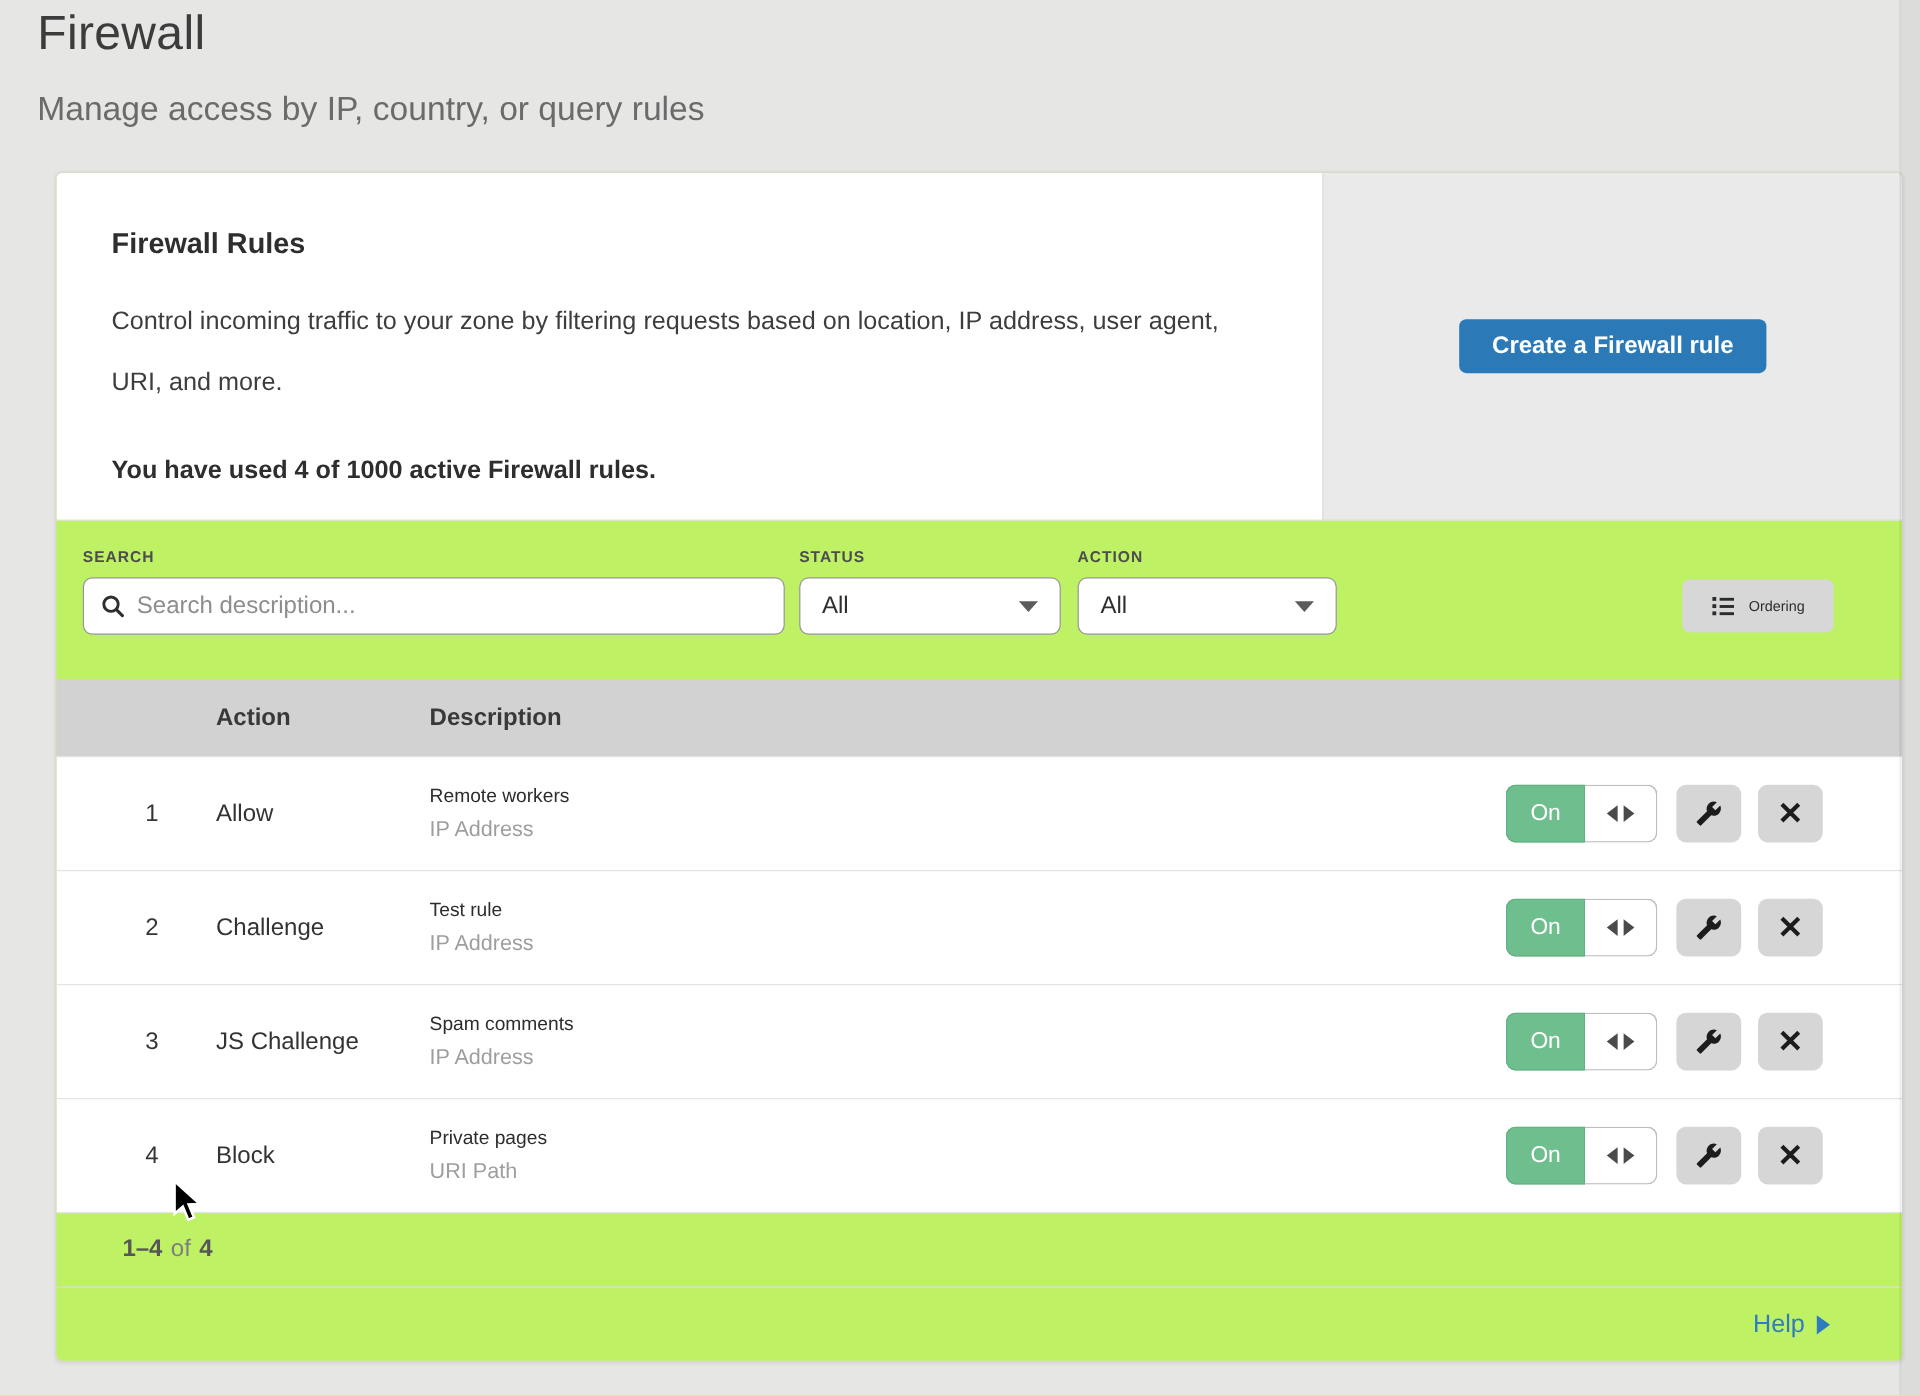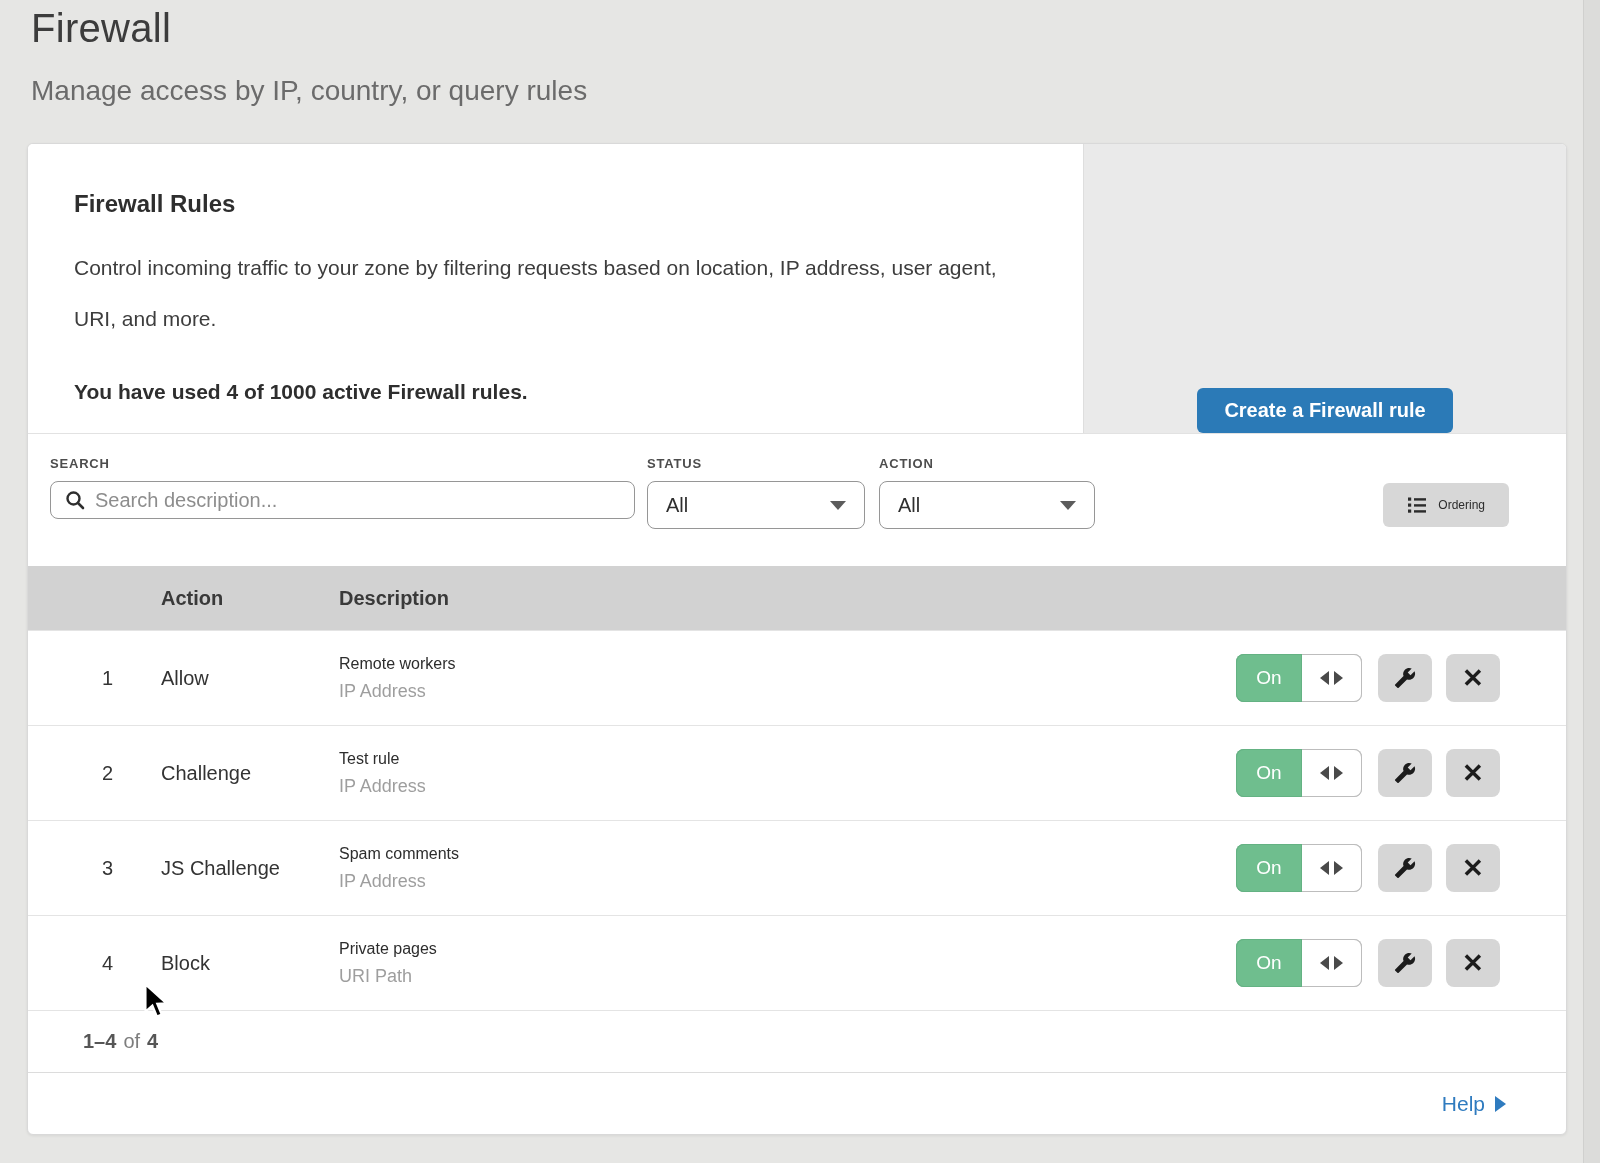--- a/index.html
+++ b/index.html
@@ -16,51 +16,51 @@
     background:rgba(0,0,0,0.045); border-left:1px solid rgba(0,0,0,0.05);
   }
 
   
   .page-header { padding:6px 0 0 31px; }
   .page-title { font-size:40px; font-weight:500; color:#3c3c3c; letter-spacing:.3px; }
   .page-subtitle { font-size:28px; font-weight:400; color:#6b6b6b; margin-top:24px; }
 
   
   .card {
-    position:absolute; left:27px; top:143px; width:1540px;
-    background:#ffffff; border:1px solid #d9d9d9; border-radius:6px;
+    position:absolute; left:46px; top:143px; width:1540px;
+    background:#bef264; border:1px solid #d9d9d9; border-radius:6px;
     box-shadow:0 1px 3px rgba(0,0,0,.07);
     overflow:hidden;
   }
 
   
   .overview { display:flex; height:290px; border-bottom:1px solid #e2e2e2; }
   .overview-left { flex:1; padding:46px 60px 0 46px; background:#fff; }
   .overview-heading { font-size:24px; font-weight:700; color:#2e2e2e; }
   .overview-desc { font-size:21px; color:#3d3d3d; line-height:51px; margin-top:24px; max-width:950px; }
   .overview-usage { font-size:21px; font-weight:700; color:#2e2e2e; margin-top:36px; }
   .overview-right {
     width:483px; background:#eaeaea; border-left:1px solid #dedede;
-    display:flex; align-items:flex-end; justify-content:center;
+    display:flex; align-items:center; justify-content:center;
   }
   .btn-primary {
     background:#2b7ab7; color:#fff; border:none; border-radius:6px;
     font-family:inherit; font-size:20px; font-weight:700;
     padding:11px 27px; cursor:pointer;
   }
 
   
   .filters { display:flex; align-items:flex-start; padding:22px 57px 0 22px; height:132px; }
   .filter-group { display:flex; flex-direction:column; }
   .filter-label {
     font-size:13px; font-weight:700; letter-spacing:.8px; color:#4d4d4d;
     margin-bottom:9px; height:16px;
   }
   .search-box {
-    width:585px; height:38px; border:1px solid #969696; border-radius:8px;
+    width:585px; height:48px; border:1px solid #969696; border-radius:8px;
     display:flex; align-items:center; padding:0 14px; background:#fff; margin-right:12px;
   }
   .search-box svg { flex:0 0 auto; }
   .search-box input {
     border:none; outline:none; font-family:inherit; font-size:20px;
     color:#333; width:100%; margin-left:10px; background:transparent;
   }
   .search-box input::placeholder { color:#8d8d8d; }
   .select {
     height:48px; border:1px solid #969696; border-radius:8px; background:#fff;

